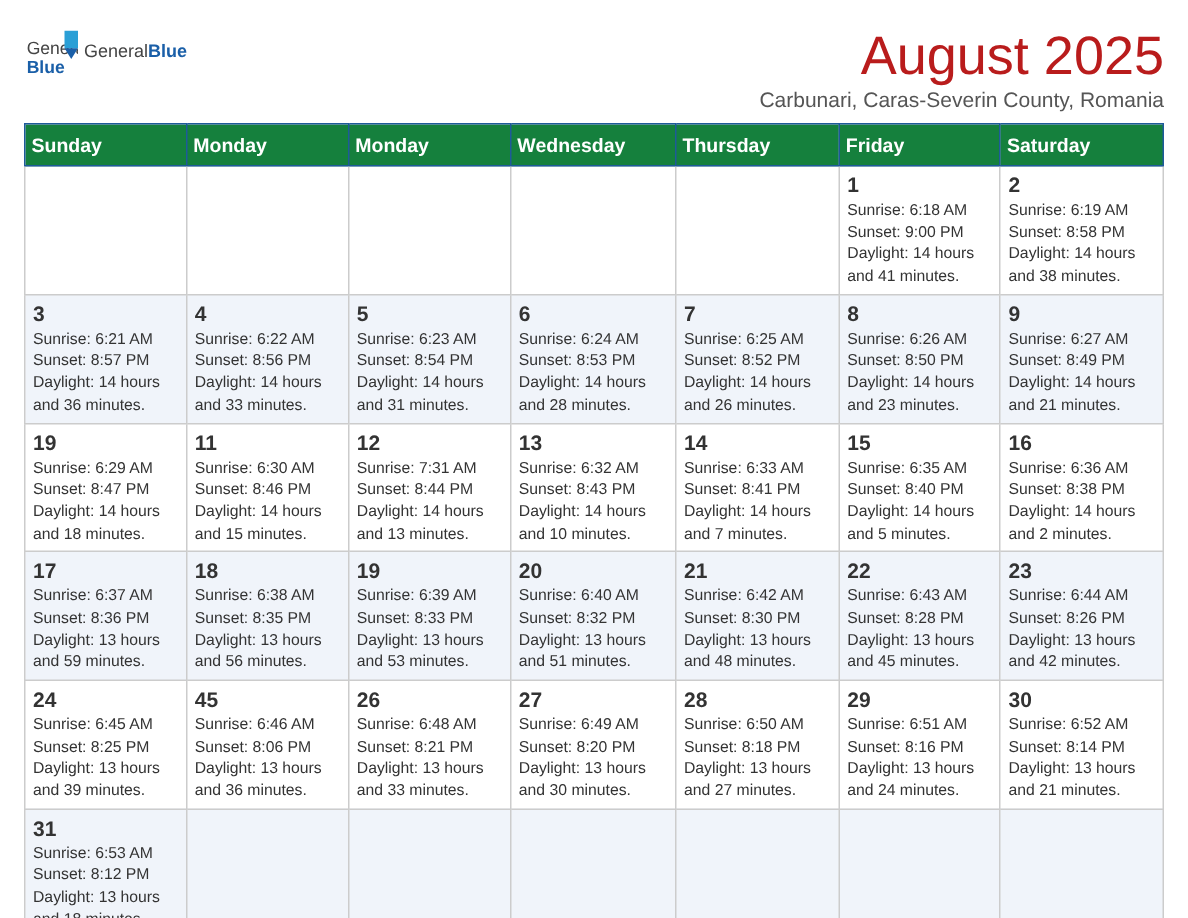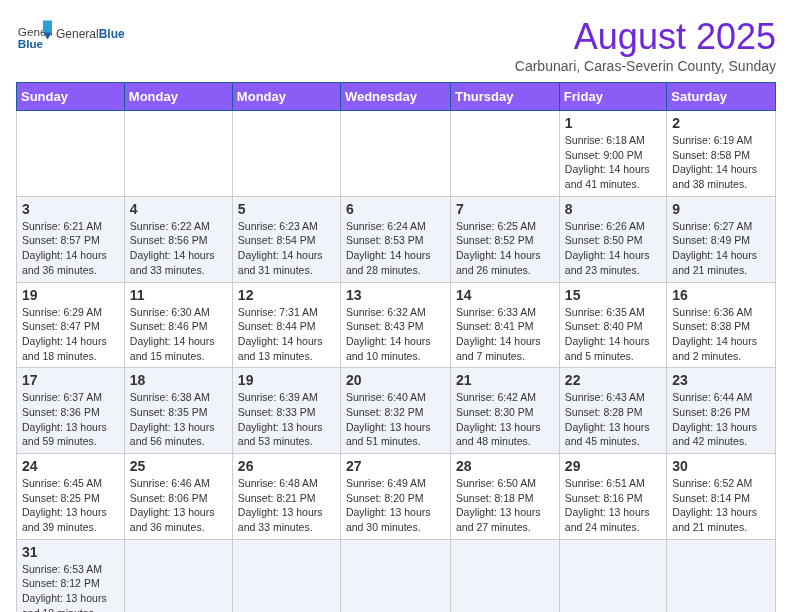--- a/index.html
+++ b/index.html
@@ -23,34 +23,34 @@
     }
     .logo-icon {
       width: 36px;
       height: 36px;
     }
     .title-area {
       text-align: right;
     }
     .month-title {
       font-size: 36px;
-      color: #6d28d9;
+      color: #b91c1c;
       font-weight: normal;
     }
     .location-title {
       font-size: 14px;
       color: #555;
     }
     .calendar {
       width: 100%;
       border-collapse: collapse;
       border: 1px solid #ccc;
     }
     .calendar thead tr th {
-      background: #8b5cf6;
+      background: #15803d;
       color: #fff;
       font-size: 13px;
       font-weight: bold;
       padding: 6px 4px;
       text-align: left;
       border: 1px solid #1e5a9a;
     }
     .calendar tbody tr td {
       border: 1px solid #ccc;
       vertical-align: top;
@@ -94,21 +94,21 @@
       <polygon points="30,18 40,18 35,26" fill="#1a5fa8"></polygon>
     </svg>
     <div>
       <div style="font-size:12px; color:#333; line-height:1.2;">
         <span style="color:#444;">General</span><span style="color:#1a5fa8; font-weight:bold;">Blue</span>
       </div>
     </div>
   </div>
   <div class="title-area">
     <div class="month-title">August 2025</div>
-    <div class="location-title">Carbunari, Caras-Severin County, Sunday</div>
+    <div class="location-title">Carbunari, Caras-Severin County, Romania</div>
   </div>
 </div>
 
 <table class="calendar">
   <thead>
     <tr>
     <th>Sunday</th>
         <th>Monday</th>
         <th>Monday</th>
         <th>Wednesday</th>
@@ -270,21 +270,21 @@
         </td>
       </tr>
       <tr>
         <td>
           <span class="day-number">24</span>
           <div class="day-info">Sunrise: 6:45 AM
 Sunset: 8:25 PM
 Daylight: 13 hours and 39 minutes.</div>
         </td>
         <td>
-          <span class="day-number">25</span>
+          <span class="day-number">45</span>
           <div class="day-info">Sunrise: 6:46 AM
 Sunset: 8:06 PM
 Daylight: 13 hours and 36 minutes.</div>
         </td>
         <td>
           <span class="day-number">26</span>
           <div class="day-info">Sunrise: 6:48 AM
 Sunset: 8:21 PM
 Daylight: 13 hours and 33 minutes.</div>
         </td>

